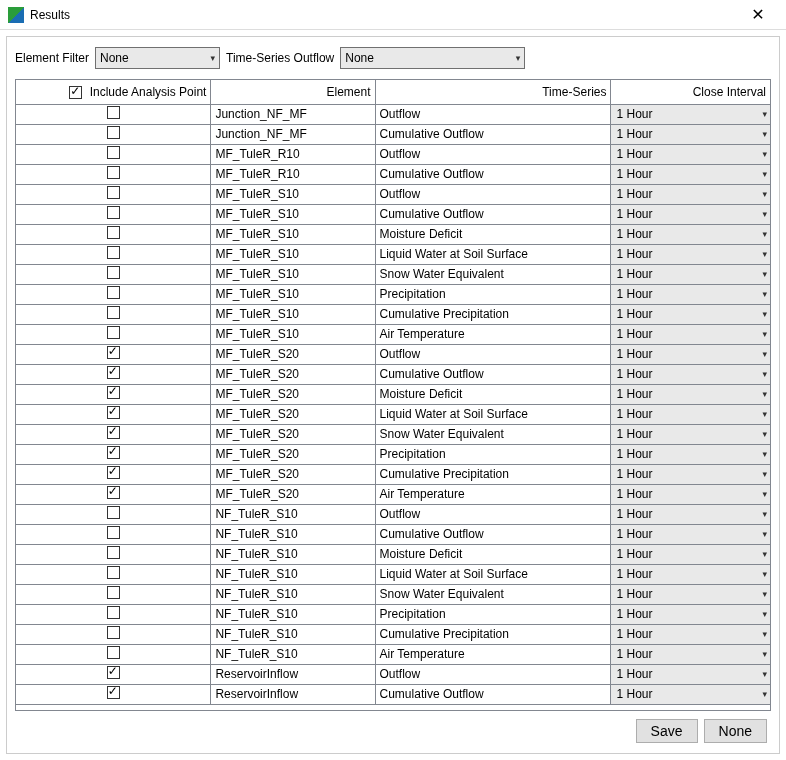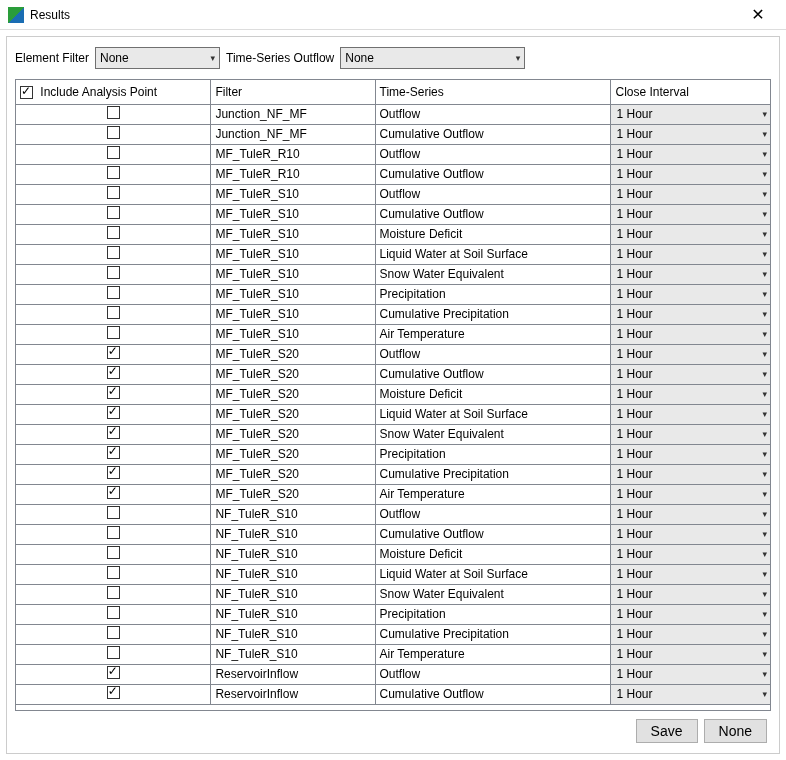--- a/index.html
+++ b/index.html
@@ -90,21 +90,21 @@
 col.c1 { width: 160px; }
 col.c2 { width: 230px; }
 col.c3 { width: 155px; }
 th {
   background: #fff;
   border: 1px solid #828790;
   border-top: none;
   font-weight: normal;
   font-size: 12px;
   padding: 3px 4px;
-  text-align: left;
+  text-align: right;
   height: 24px;
 }
 th:first-child { border-left: none; }
 th:last-child { border-right: none; }
 th .hdr-chk {
   display: inline-block;
   width: 13px; height: 13px;
   border: 1px solid #333;
   vertical-align: middle;
   margin-right: 4px;
@@ -210,21 +210,21 @@
               <col class="c1">
               <col class="c2">
               <col class="c3">
             </colgroup>
           <thead>
             <tr>
               <th>
                 <span class="hdr-chk"></span>
                 <span>Include Analysis Point</span>
               </th>
-              <th>Filter</th>
+              <th>Element</th>
               <th>Time-Series</th>
               <th>Close Interval</th>
             </tr>
           </thead>
           <tbody id="tbody">
               <tr>
                 <td><span class="row-chk"></span></td>
                 <td>Junction_NF_MF</td>
                 <td>Outflow</td>
                 <td class="output-cell">

